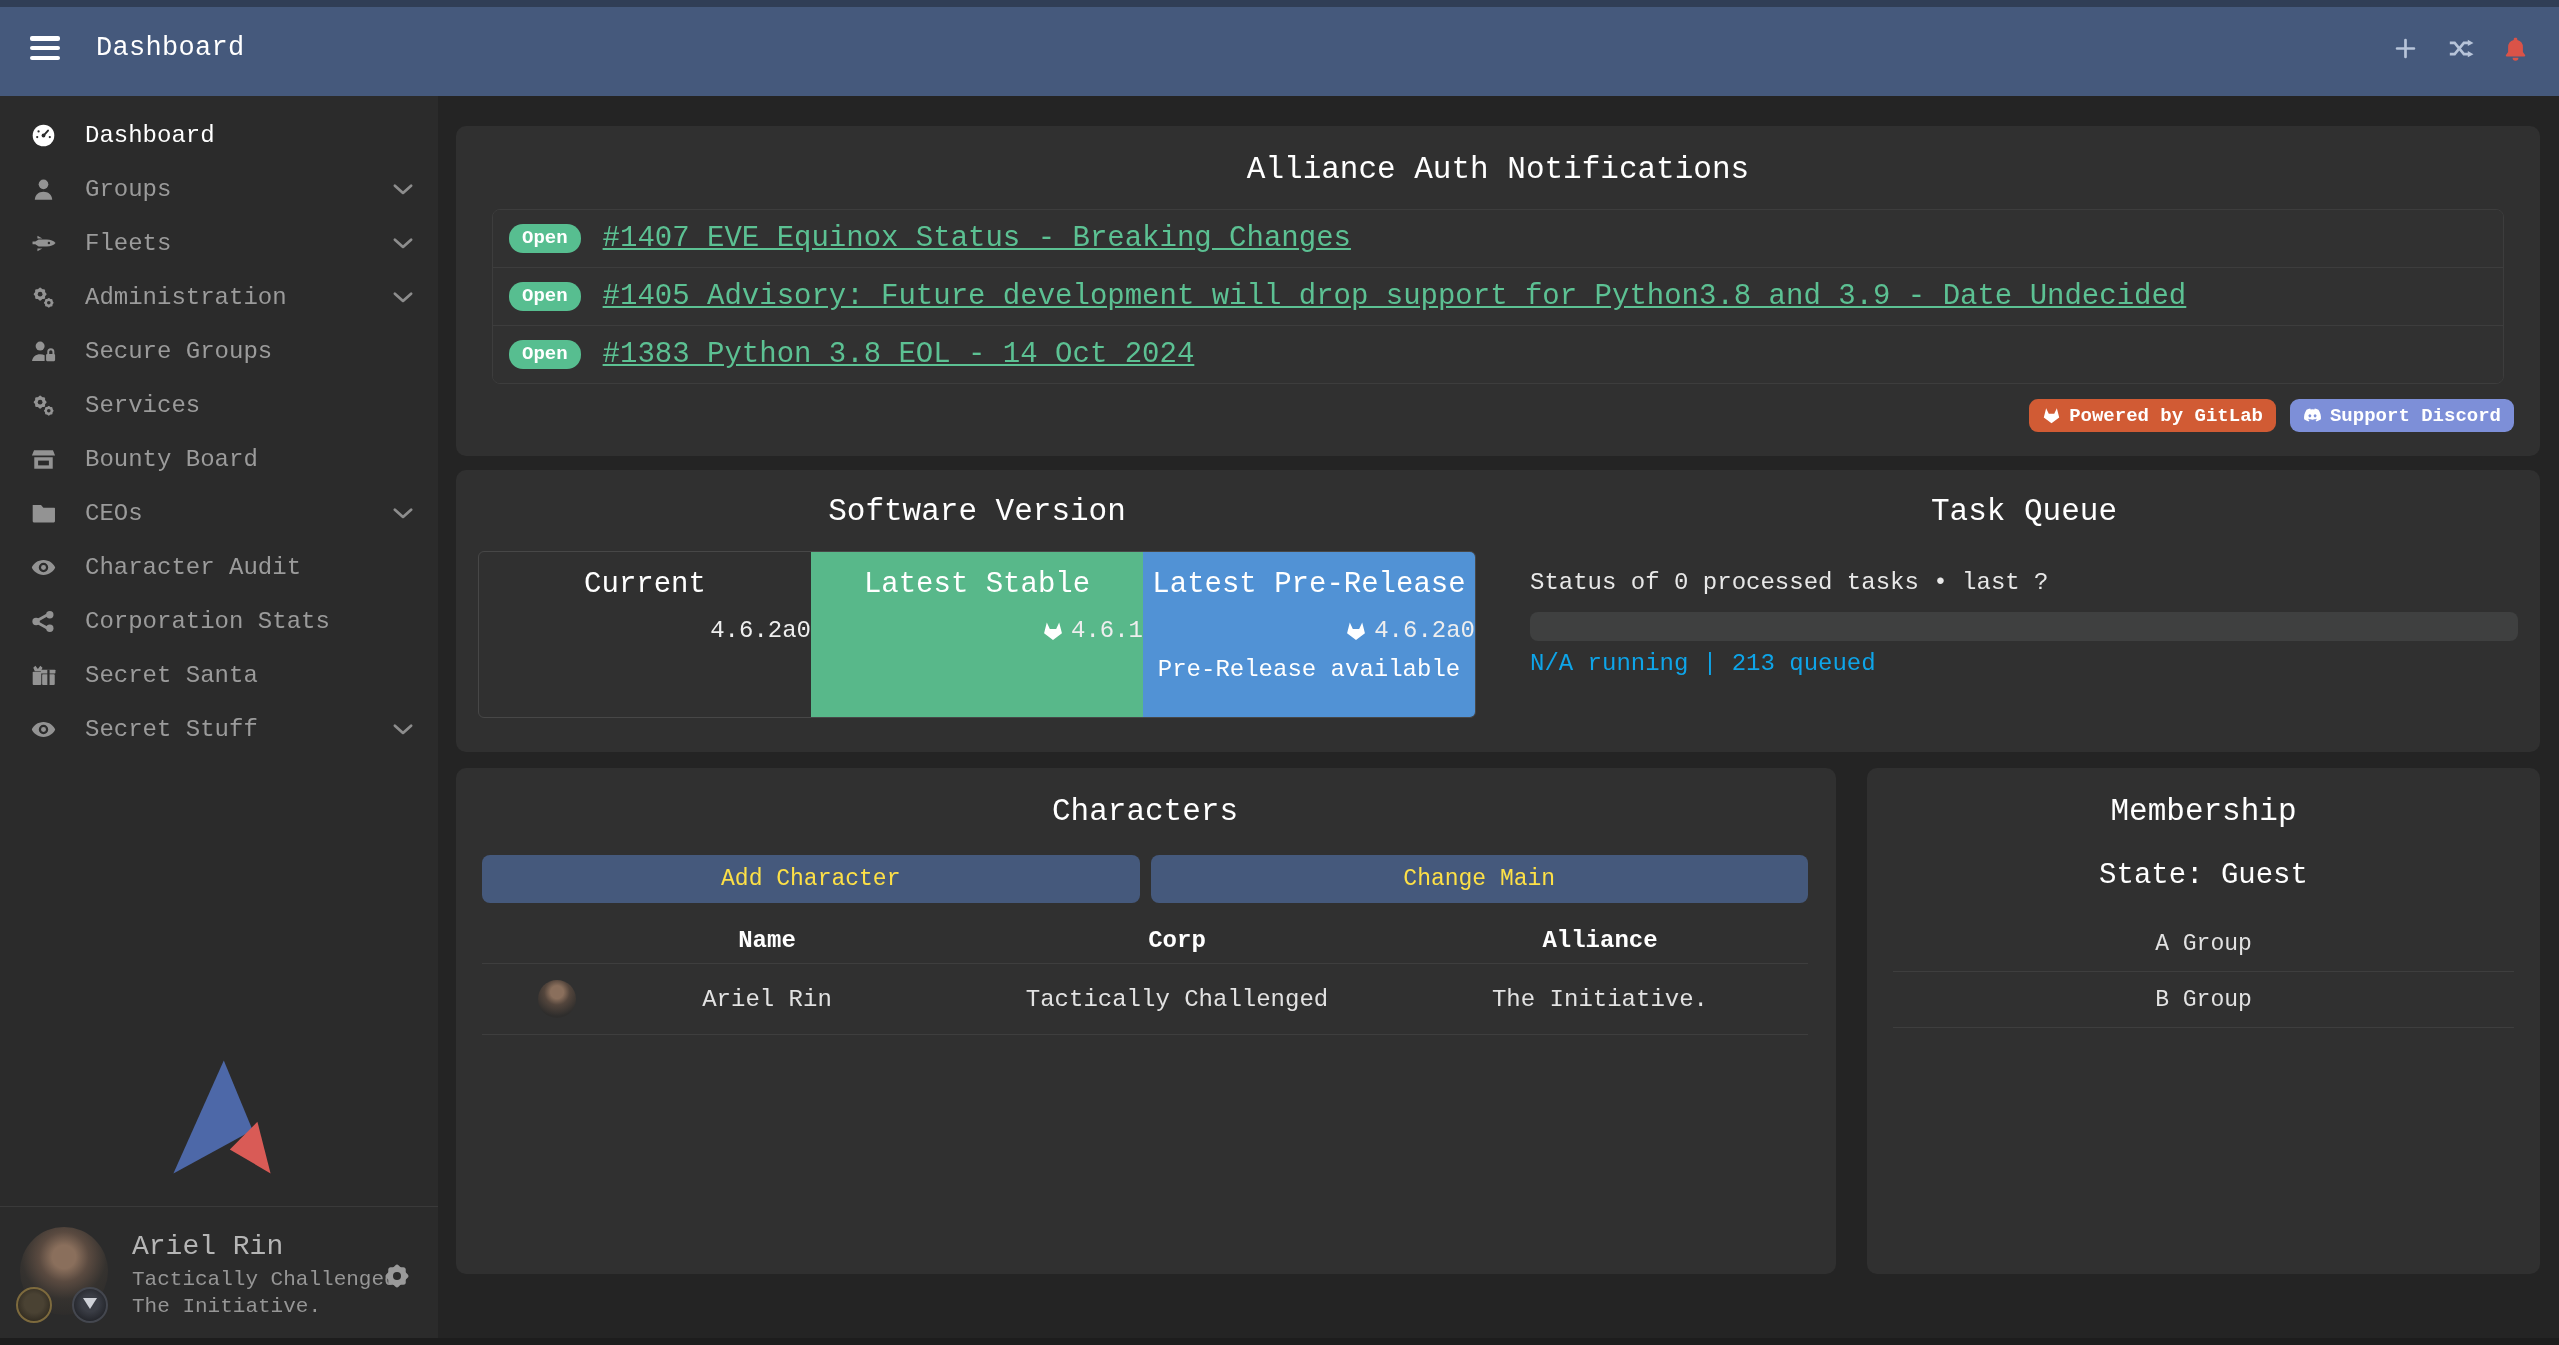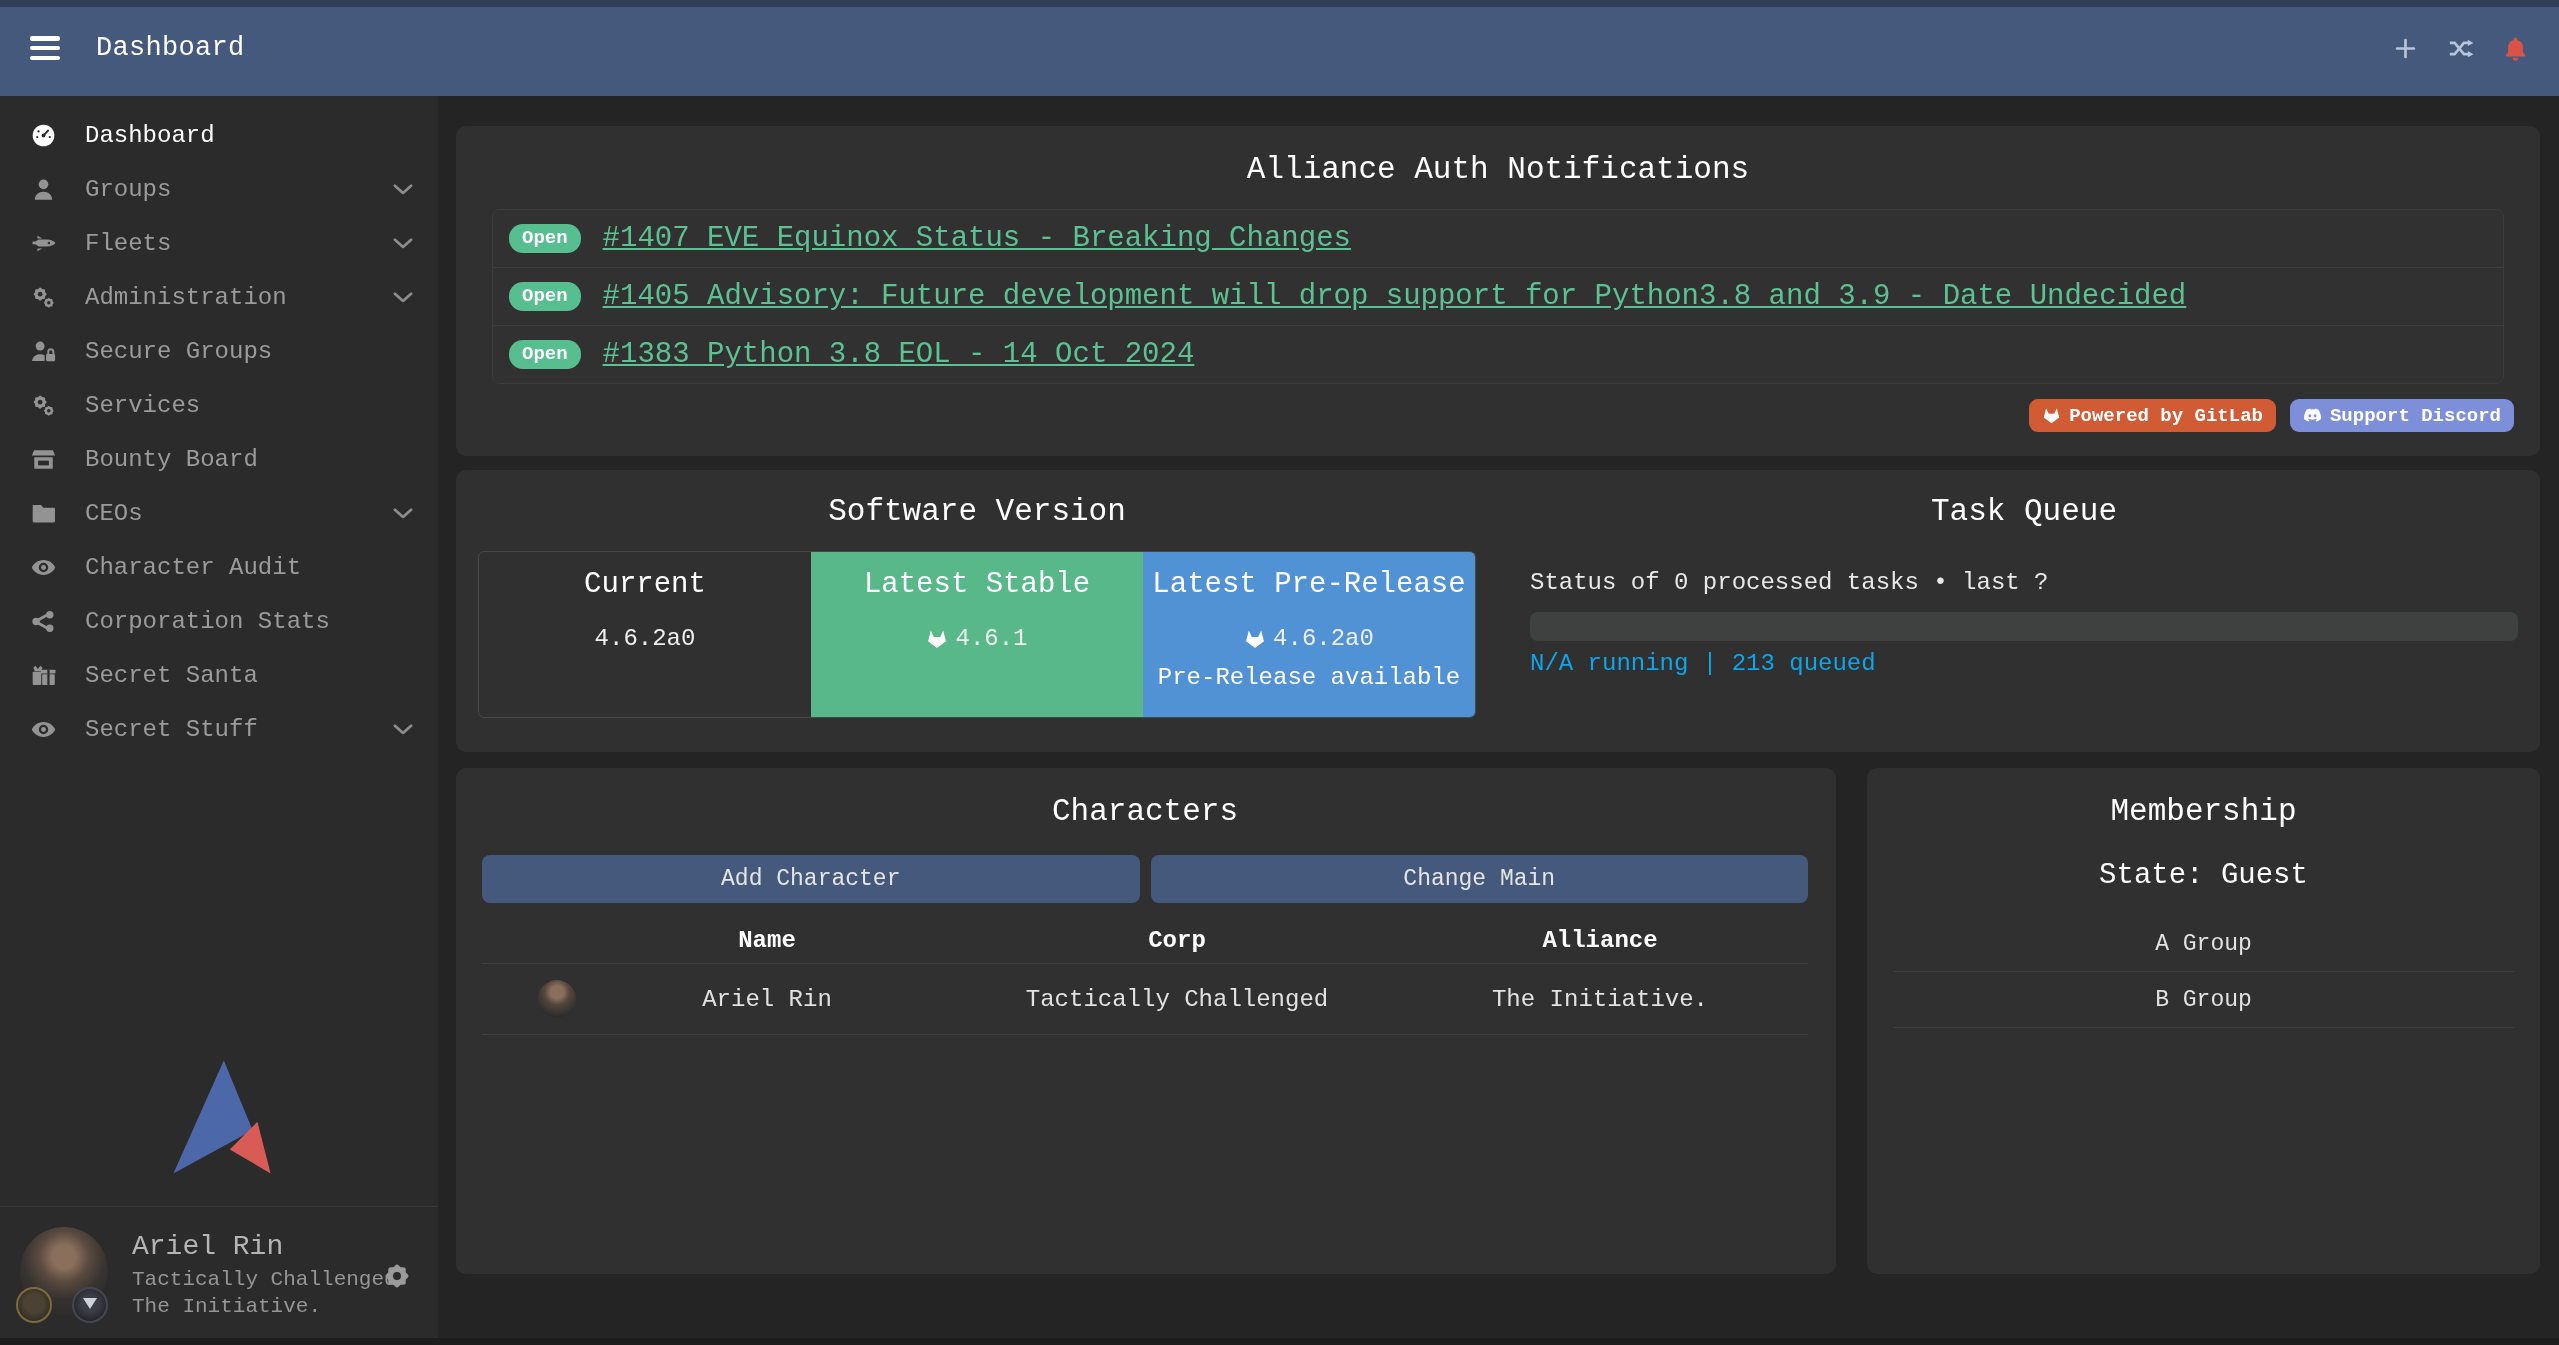--- a/index.html
+++ b/index.html
@@ -70,36 +70,36 @@
   .pill svg{width:19px;height:19px;fill:#fff;display:block;}
   .pill.gitlab{background:#D15B34;}
   .pill.discord{background:#7D8FD8;}
 
   
   .panel-sv{height:282px;margin-bottom:16px;display:flex;padding-top:24px;}
   .sv-half{width:50%;box-sizing:border-box;}
   .sv-box{display:flex;margin:22px 22px 0 22px;height:165px;border:1px solid #474747;border-radius:6px;overflow:hidden;}
   .sv-col{flex:1;text-align:center;padding-top:16px;box-sizing:border-box;}
   .sv-col .sv-h{font-size:29px;color:#fff;}
-  .sv-col .sv-v{font-size:24px;margin-top:24px;color:#eee;display:flex;align-items:center;justify-content:center;gap:7px;}
+  .sv-col .sv-v{font-size:24px;margin-top:16px;color:#eee;display:flex;align-items:center;justify-content:flex-end;gap:7px;}
   .sv-col .sv-v svg{width:22px;height:22px;fill:#fff;}
   .sv-col .sv-note{font-size:24px;color:#fff;margin-top:12px;}
   .sv-col.stable{background:#58B88A;color:#fff;}
   .sv-col.pre{background:#5192D5;color:#fff;}
   .tq{padding:0 22px 0 32px;}
   .tq-status{font-size:24px;color:#e8e8e8;margin-top:40px;}
   .progress{margin-top:16px;height:29px;background:#3f4040;border-radius:8px;overflow:hidden;}
   .progress .fill{height:100%;width:0%;background:#57BE90;}
   .tq-queue{font-size:24px;color:#0ea5e9;margin-top:9px;}
 
   
   .row3{display:flex;gap:31px;}
   .panel-chars{width:1380px;height:506px;padding:26px 28px 0 26px;}
   .char-btns{display:flex;gap:11px;margin-top:26px;}
-  .btn-slate{flex:1;height:48px;background:#45597C;border:none;border-radius:8px;color:#e5e5e5;
+  .btn-slate{flex:1;height:48px;background:#45597C;border:none;border-radius:8px;color:#fde047;
              font-size:23px;font-family:inherit;cursor:pointer;}
   .char-table{margin-top:14px;}
   .tr{display:grid;grid-template-columns:90px 390px 430px 1fr;align-items:center;}
   .tr.head{height:46px;color:#fff;font-weight:bold;font-size:24px;}
   .tr.head div{text-align:center;}
   .tr.body{height:70px;border-top:1px solid #3e3e3e;border-bottom:1px solid #3e3e3e;font-size:24px;color:#e2e2e2;}
   .tr.body div{text-align:center;}
   .avatar-sm{width:38px;height:38px;border-radius:50%;margin-left:56px;
      background:radial-gradient(circle at 50% 32%, #8a6f5c 0 20%, #53453c 40%, #2e2d2c 75%);}
 

